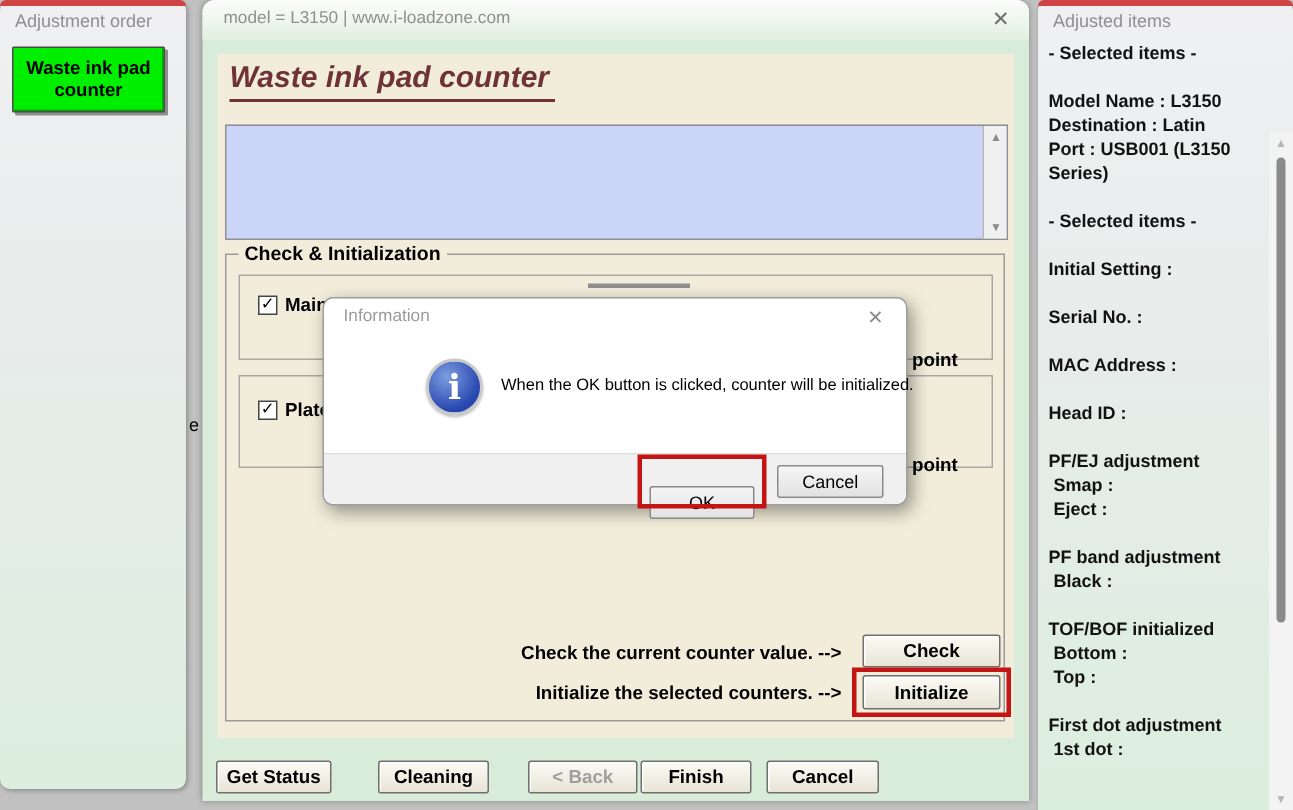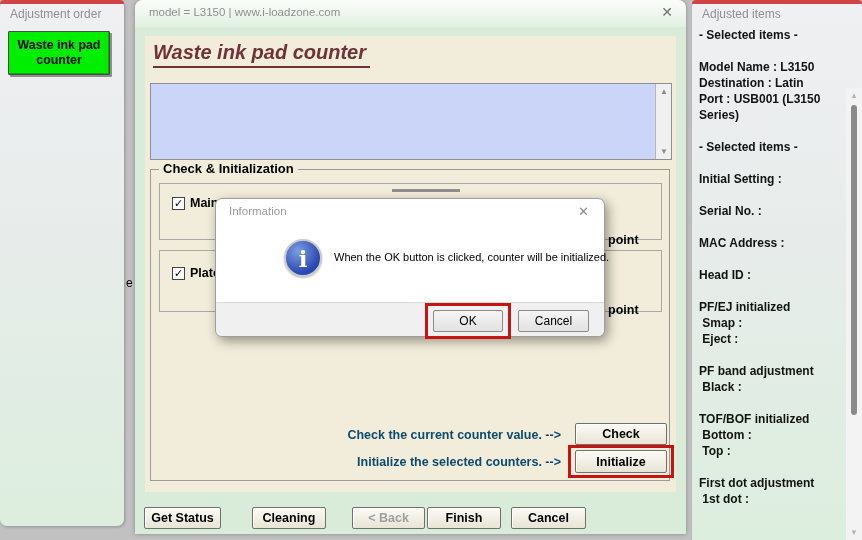--- a/index.html
+++ b/index.html
@@ -72,21 +72,21 @@
   #row-plate .checkbox { left:12px; top:16px; }
   .row-label { position:absolute; left:30px; font-size:12.5px; font-weight:bold; color:#000; }
   #row-main .row-label  { top:12px; }
   #row-plate .row-label { top:15px; }
   .row-value { position:absolute; left:448px; font-size:12.5px; font-weight:bold; color:#000;margin-top:37px; }
   #row-main .row-value  { top:12px; }
   #row-plate .row-value { top:15px; }
   #hidden-btn-top { position:absolute; left:232px; top:5px; width:68px; height:3px; background:#8f8f8f; }
 
   .arrow-label { position:absolute; left:140px; width:270px; text-align:right;
-    font-size:12.5px; font-weight:bold; color:#0c4a6e; white-space:pre; }
+    font-size:12.5px; font-weight:bold; color:#000000; white-space:pre; }
   #check-label { top:258px; }
   #init-label  { top:285px; }
 
   .app-btn { position:absolute; background:linear-gradient(180deg,#fbfaf5,#e8e4d5);
     border:1px solid #707070; border-radius:2px; box-shadow:inset 1px 1px 0 #fff;
     font-size:12.5px; font-weight:bold; color:#000; text-align:center;
     display:flex; align-items:center; justify-content:center; cursor:pointer;
     font-family:"Liberation Sans","DejaVu Sans",sans-serif; }
   #check-btn { left:424px; top:253px; width:92px; height:22px; }
   #init-btn  { left:424px; top:280px; width:92px; height:23px; }
@@ -110,21 +110,21 @@
     background:radial-gradient(circle at 35% 30%, #7d9de0, #2746b0 70%);
     border:2px solid #c9c9c9; box-shadow:0 1px 2px rgba(0,0,0,.3);
     display:flex; align-items:center; justify-content:center;
     color:#fff; font-family:"DejaVu Serif",serif; font-weight:bold; font-size:23px; }
   #dlg-msg { position:absolute; left:118px; top:52px; font-size:11px; color:#000; white-space:nowrap; }
   #dlg-footer { position:absolute; left:0; right:0; bottom:0; height:34px;
     background:#f0f0f0; border-top:1px solid #dcdcdc; border-radius:0 0 7px 7px; }
   .dlg-btn { position:absolute; background:linear-gradient(180deg,#f5f5f5,#e2e2e2);
     border:1px solid #8a8a8a; border-radius:2px; font-size:12px; color:#000;
     display:flex; align-items:center; justify-content:center; cursor:pointer; }
-  #ok-btn     { left:217px; top:111px; width:70px; height:22px; }
+  #ok-btn     { left:217px; top:125px; width:70px; height:22px; }
   #cancel-btn { left:302px; top:111px; width:71px; height:22px; }
   #ok-redbox  { position:absolute; left:209px; top:104px; width:86px; height:36px;
     border:3px solid #c41414; pointer-events:none; }
 </style>
 </head>
 <body>
 
 <div id="screen">
 
   <div id="left-panel" class="side-panel">
@@ -208,21 +208,21 @@
       <div class="rp-line">- Selected items -</div>
       <div class="rp-line"></div>
       <div class="rp-line">Initial Setting :</div>
       <div class="rp-line"></div>
       <div class="rp-line">Serial No. :</div>
       <div class="rp-line"></div>
       <div class="rp-line">MAC Address :</div>
       <div class="rp-line"></div>
       <div class="rp-line">Head ID :</div>
       <div class="rp-line"></div>
-      <div class="rp-line">PF/EJ initialized</div>
+      <div class="rp-line">PF/EJ adjustment</div>
       <div class="rp-line"> Smap :</div>
       <div class="rp-line"> Eject :</div>
       <div class="rp-line"></div>
       <div class="rp-line">PF band adjustment</div>
       <div class="rp-line"> Black :</div>
       <div class="rp-line"></div>
       <div class="rp-line">TOF/BOF initialized</div>
       <div class="rp-line"> Bottom :</div>
       <div class="rp-line"> Top :</div>
       <div class="rp-line"></div>

